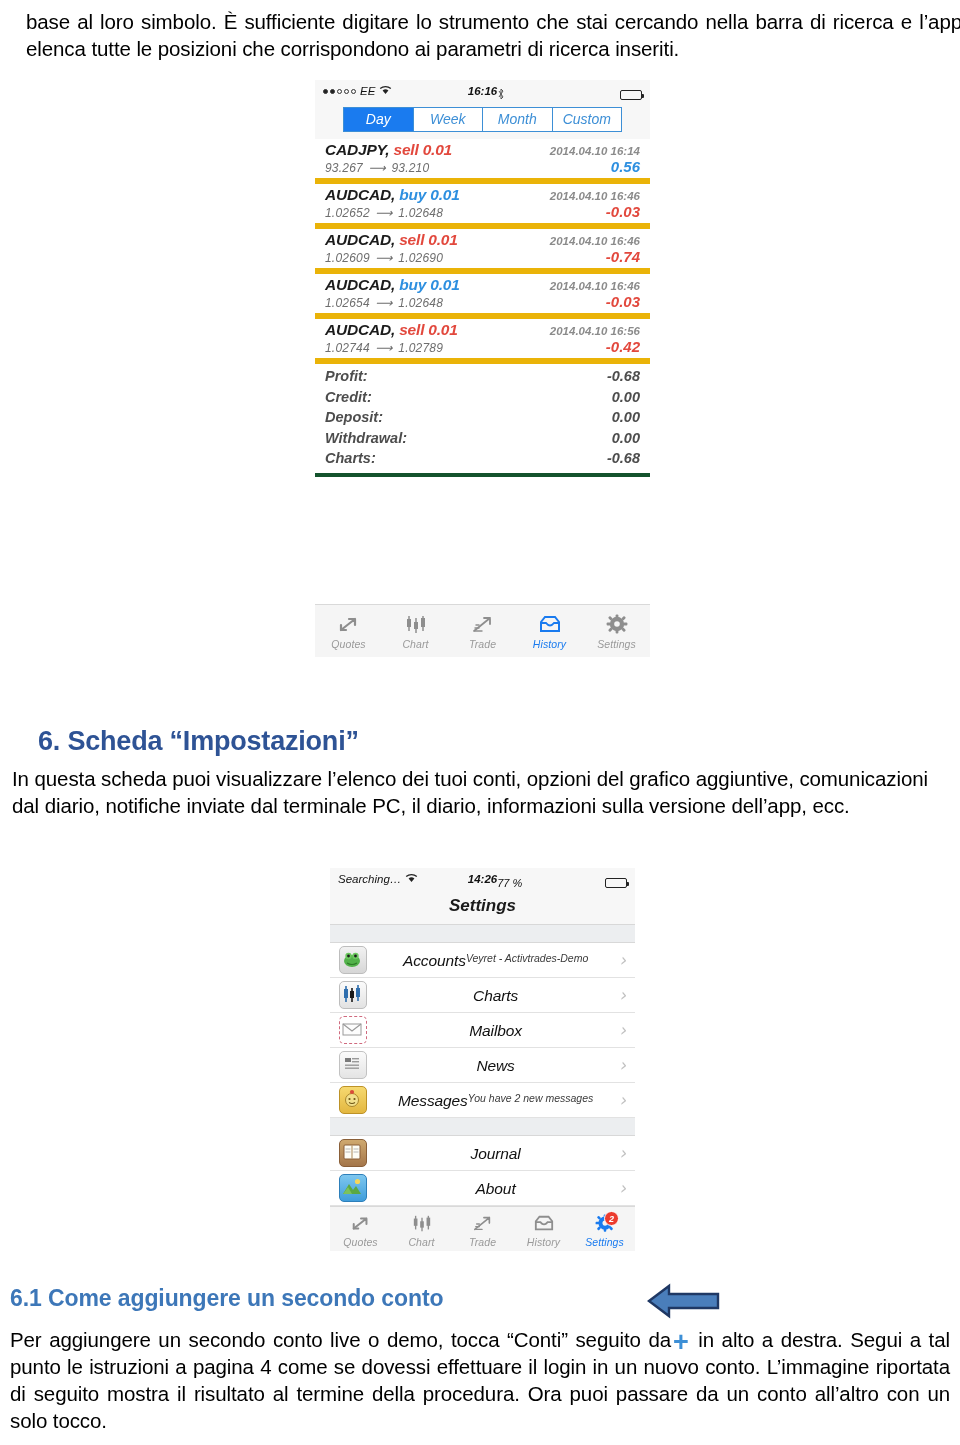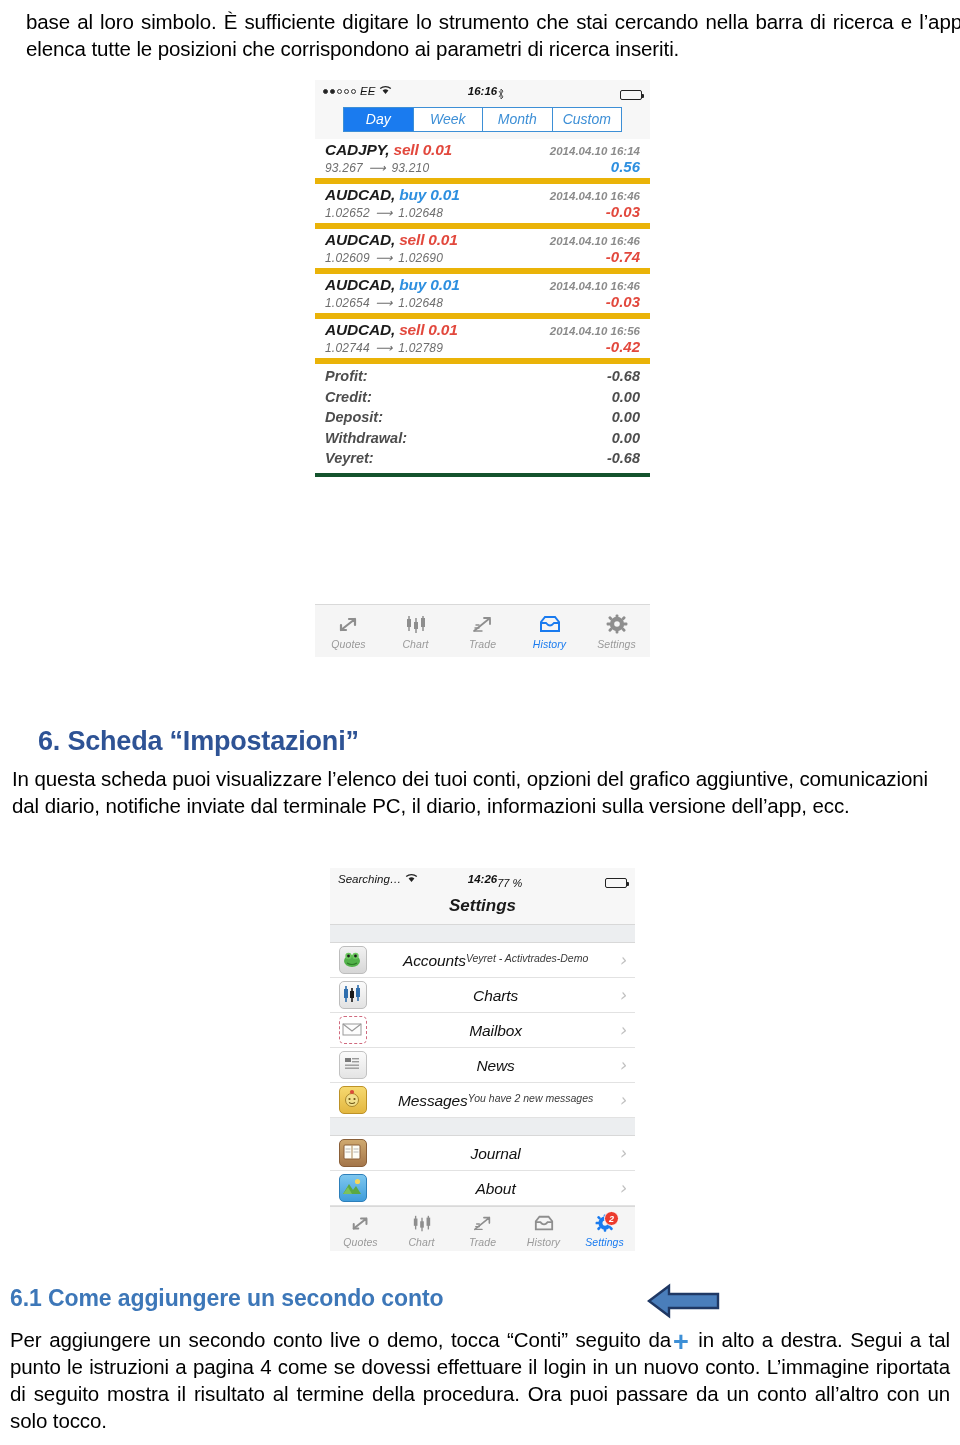--- a/index.html
+++ b/index.html
@@ -406,21 +406,21 @@
     </div>
     <div class="sum-row">
       <span>Deposit:</span>
       <span>0.00</span>
     </div>
     <div class="sum-row">
       <span>Withdrawal:</span>
       <span>0.00</span>
     </div>
     <div class="sum-row">
-      <span>Veyret:</span>
+      <span>Charts:</span>
       <span>-0.68</span>
     </div>
   </div>
 
   <div class="spacer-fill" style="height:127px"></div>
 
   <div class="tabbar">
     <div class="tab">
       <span class="tab-icon">
         <svg width="24" height="22" viewBox="0 0 24 22">

